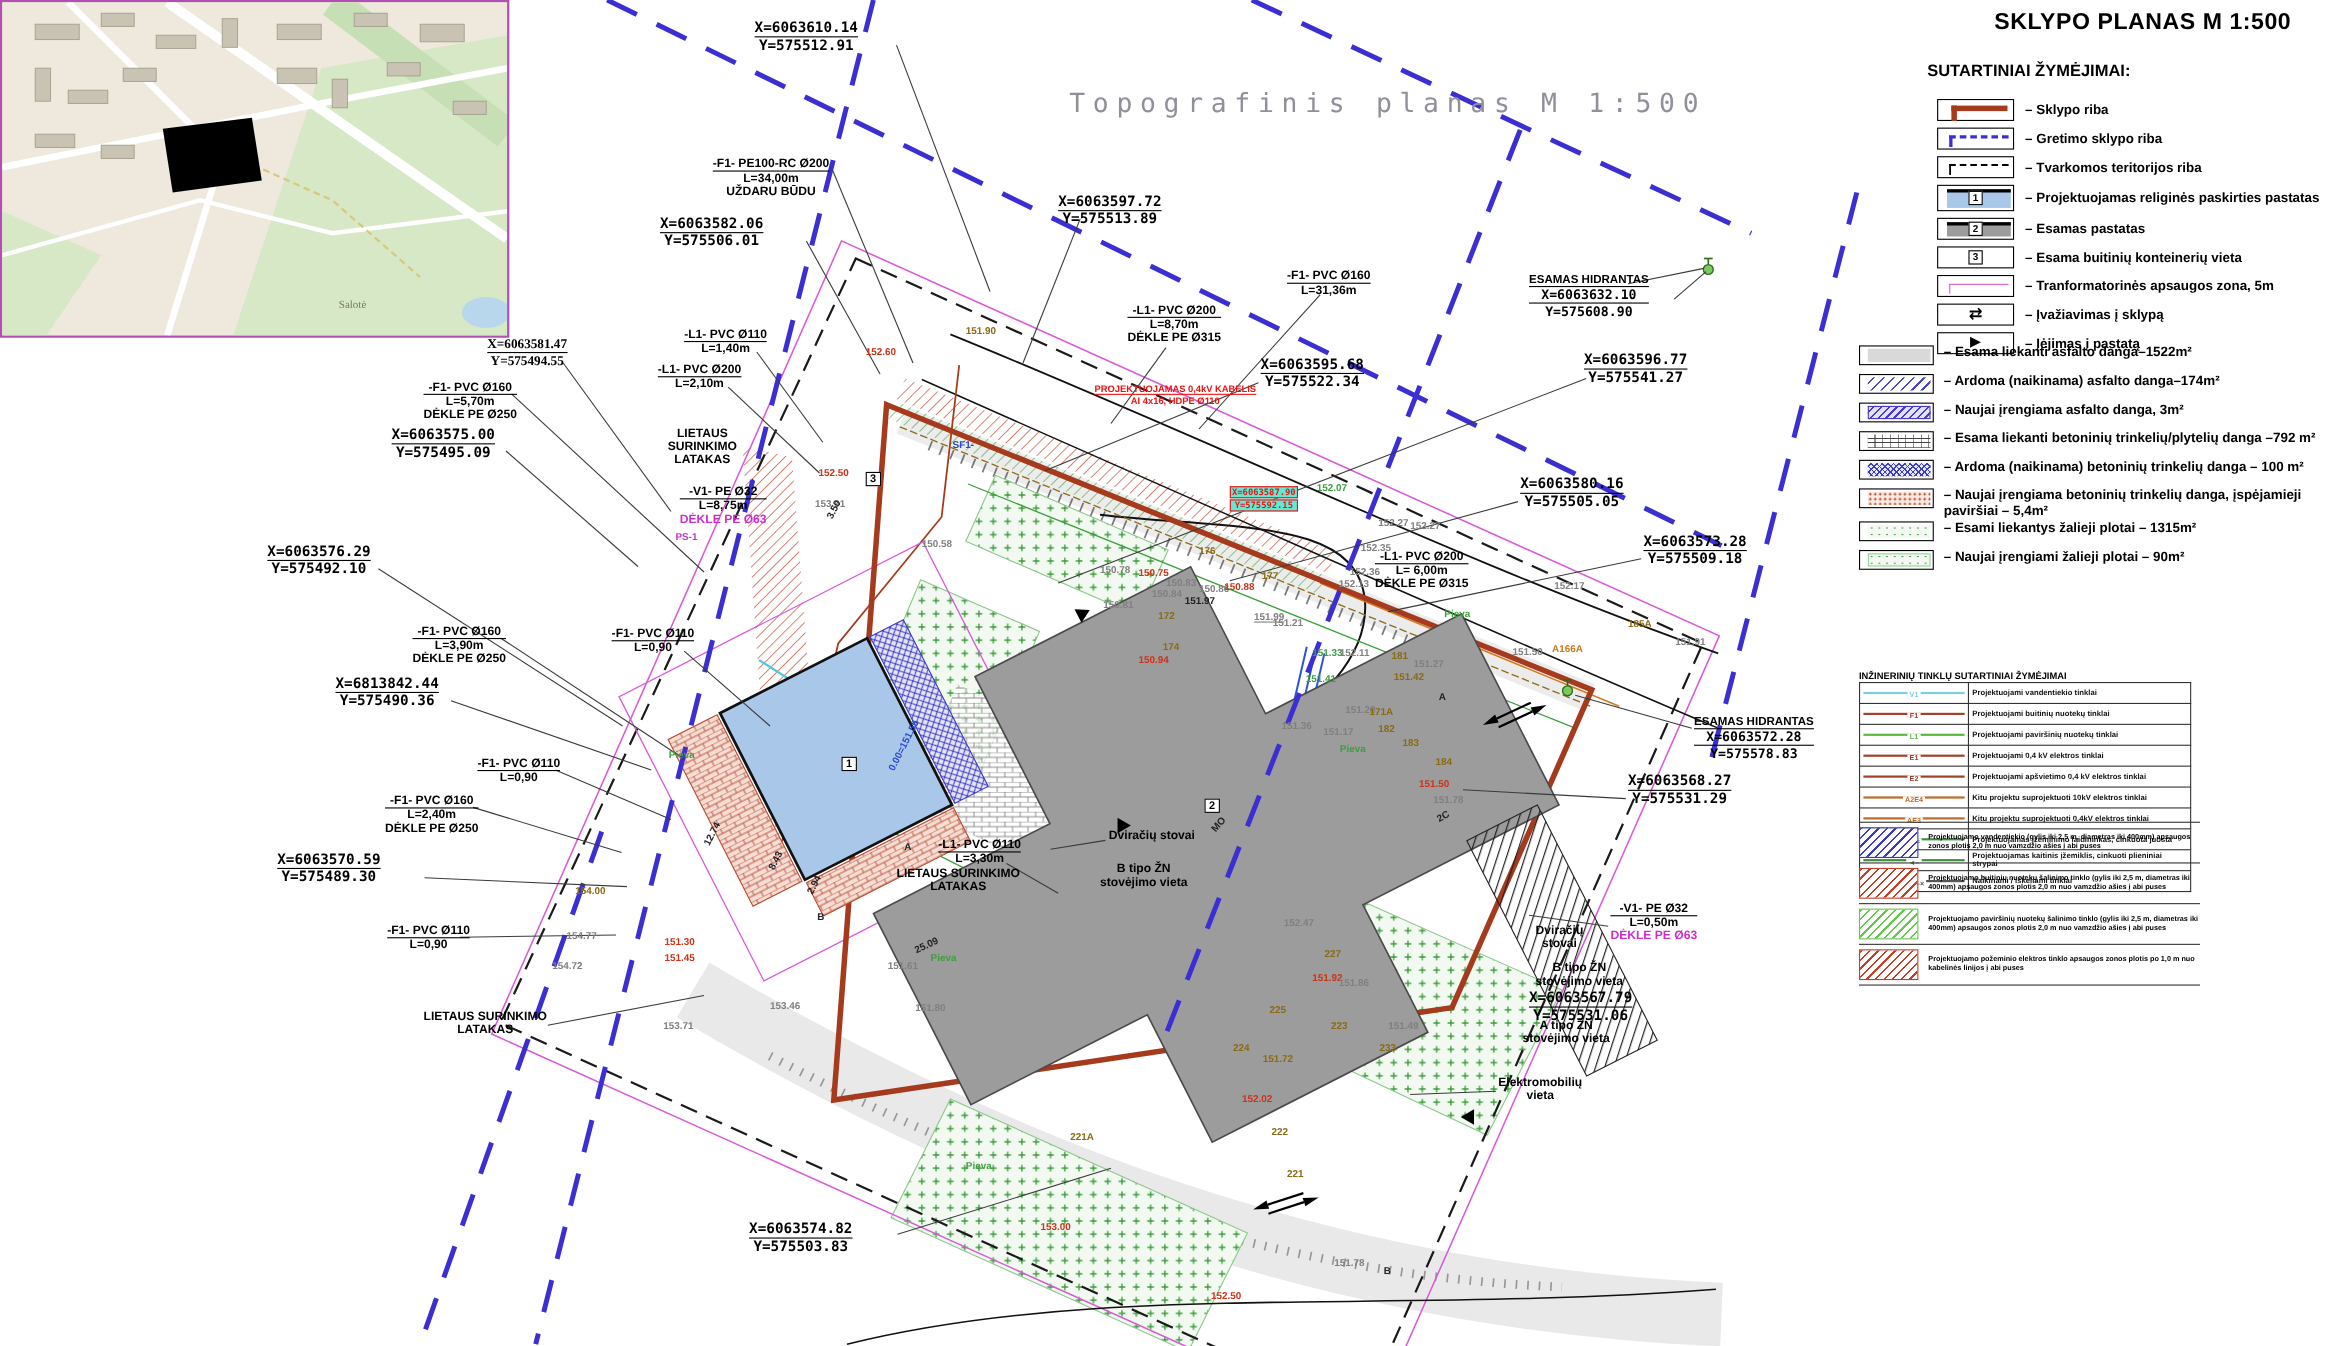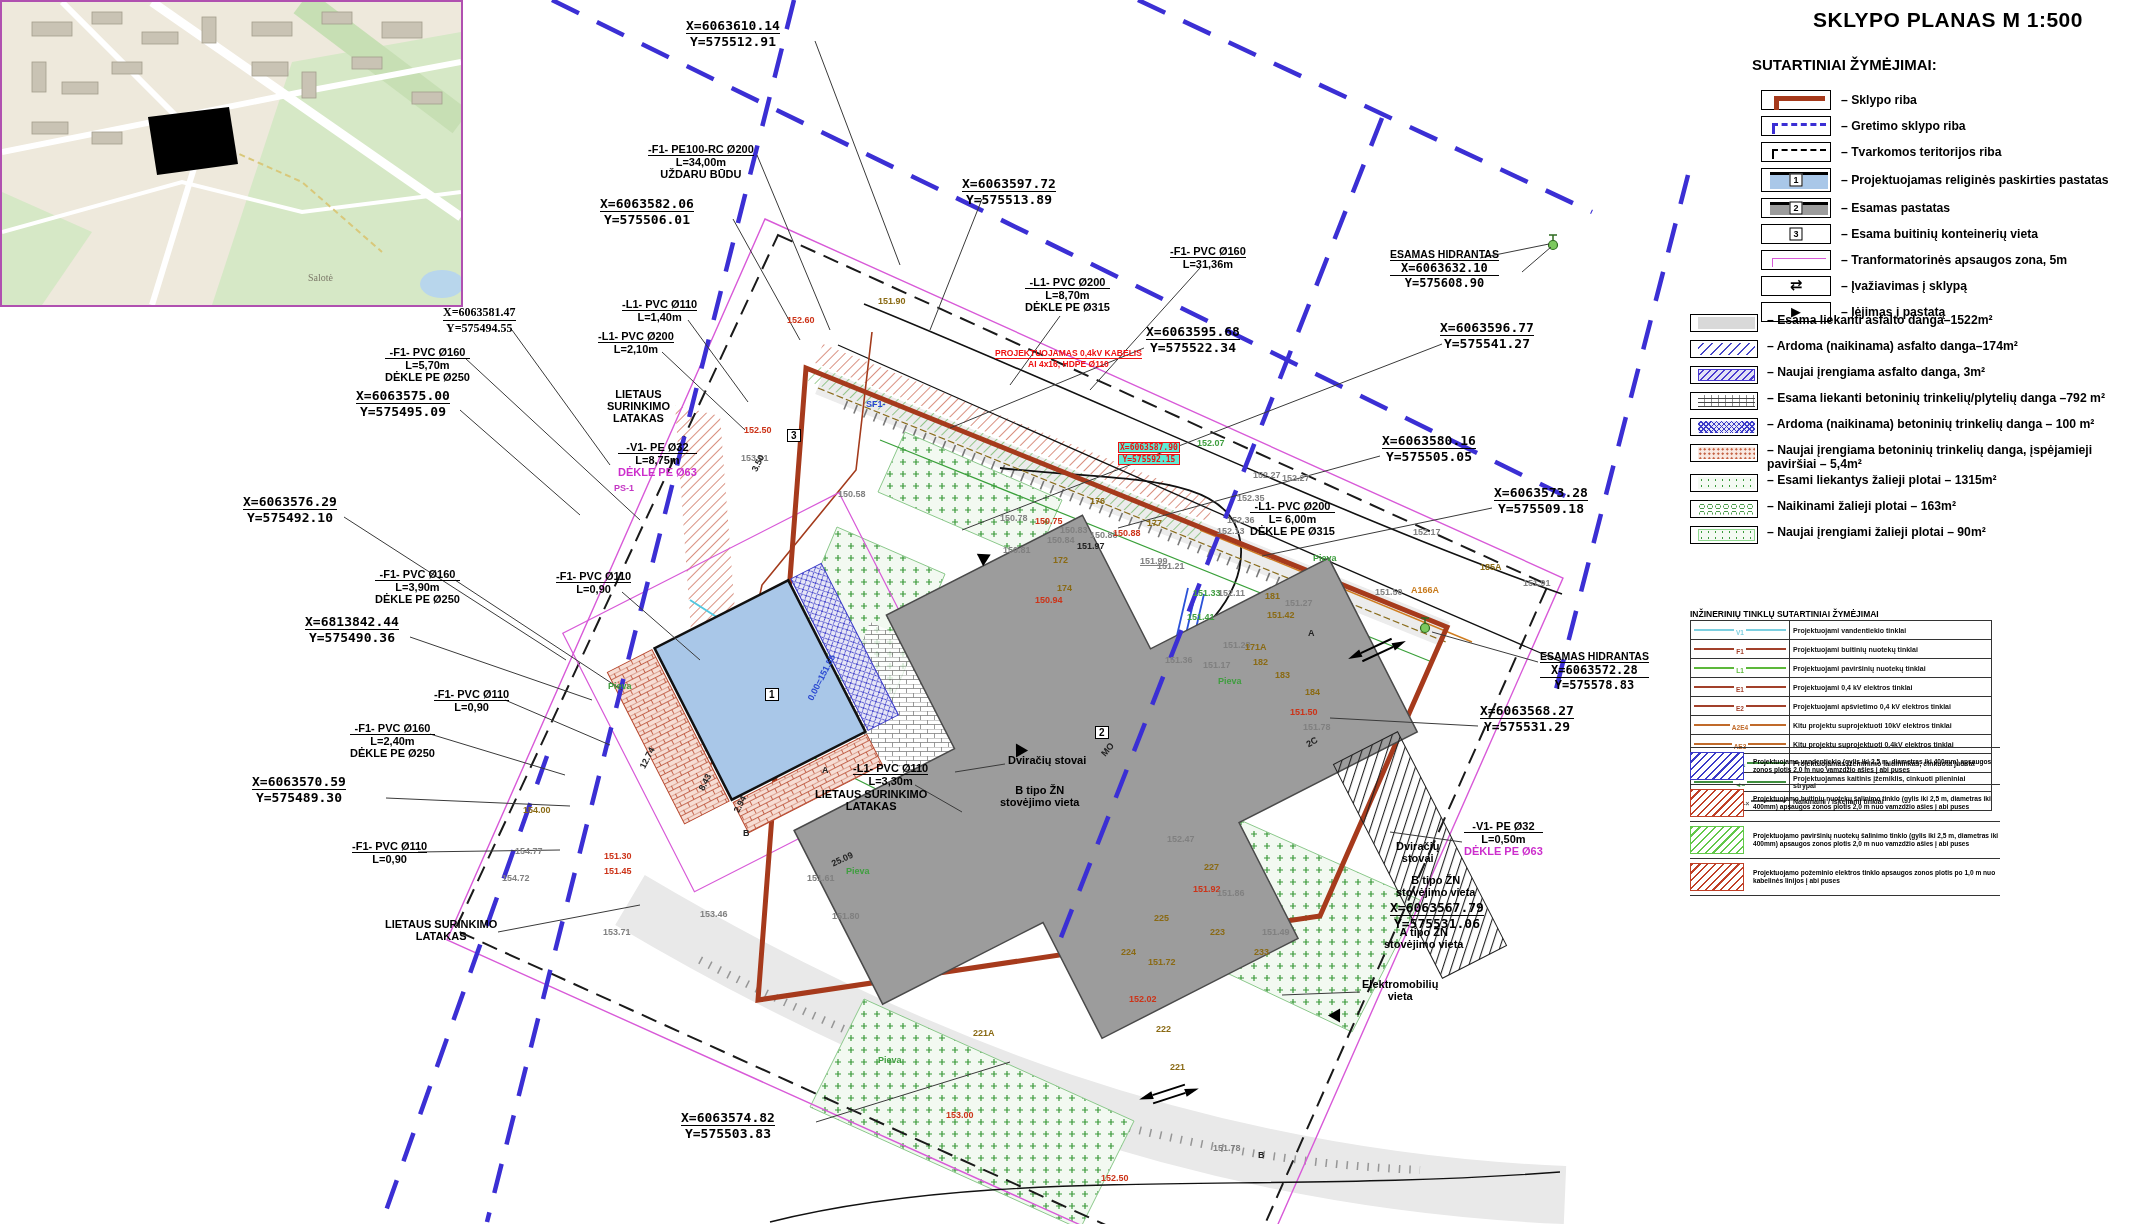--- a/index.html
+++ b/index.html
@@ -304,20 +304,21 @@
           <rect x="90" y="130" width="30" height="12"></rect>
         <rect x="380" y="20" width="40" height="16"></rect>
           <rect x="410" y="90" width="30" height="12"></rect>
       </g>
       <polygon points="146,115 227,105 236,162 155,173" fill="#000"></polygon>
       <ellipse cx="440" cy="282" rx="22" ry="14" fill="#b8d6ec"></ellipse>
     </svg>
     <span id="mapPlace">Salotė</span>
   </div>
 
+  <div id="topoTitle">Topografinis planas M 1:500</div>
   <div id="planTitle">SKLYPO PLANAS  M 1:500</div>
   <div id="legHeading">SUTARTINIAI ŽYMĖJIMAI:</div>
 
   <div id="symRows">
 
   <div class="leg-row">
         <span class="sym sym-srib"></span>
         <span class="lbl">– Sklypo riba</span>
       </div>
       <div class="leg-row">
@@ -376,24 +377,20 @@
         <span class="aswatch pat-bcross"></span>
         <span class="lbl">– Ardoma (naikinama) betoninių trinkelių danga – 100 m²</span>
       </div>
       <div class="area-row">
         <span class="aswatch pat-rdots"></span>
         <span class="lbl">– Naujai įrengiama betoninių trinkelių danga, įspėjamieji paviršiai – 5,4m²</span>
       </div>
       <div class="area-row">
         <span class="aswatch pat-gplus"></span>
         <span class="lbl">– Esami liekantys žalieji plotai – 1315m²</span>
-      </div>
-      <div class="area-row">
-        <span class="aswatch pat-ghex"></span>
-        <span class="lbl">– Naikinami žalieji plotai – 163m²</span>
       </div>
       <div class="area-row">
         <span class="aswatch pat-gnew"></span>
         <span class="lbl">– Naujai įrengiami žalieji plotai – 90m²</span>
       </div>
     </div>
 
   <div id="netHeading">INŽINERINIŲ TINKLŲ SUTARTINIAI ŽYMĖJIMAI</div>
   <table id="netTable">
     <tbody id="netRows">

